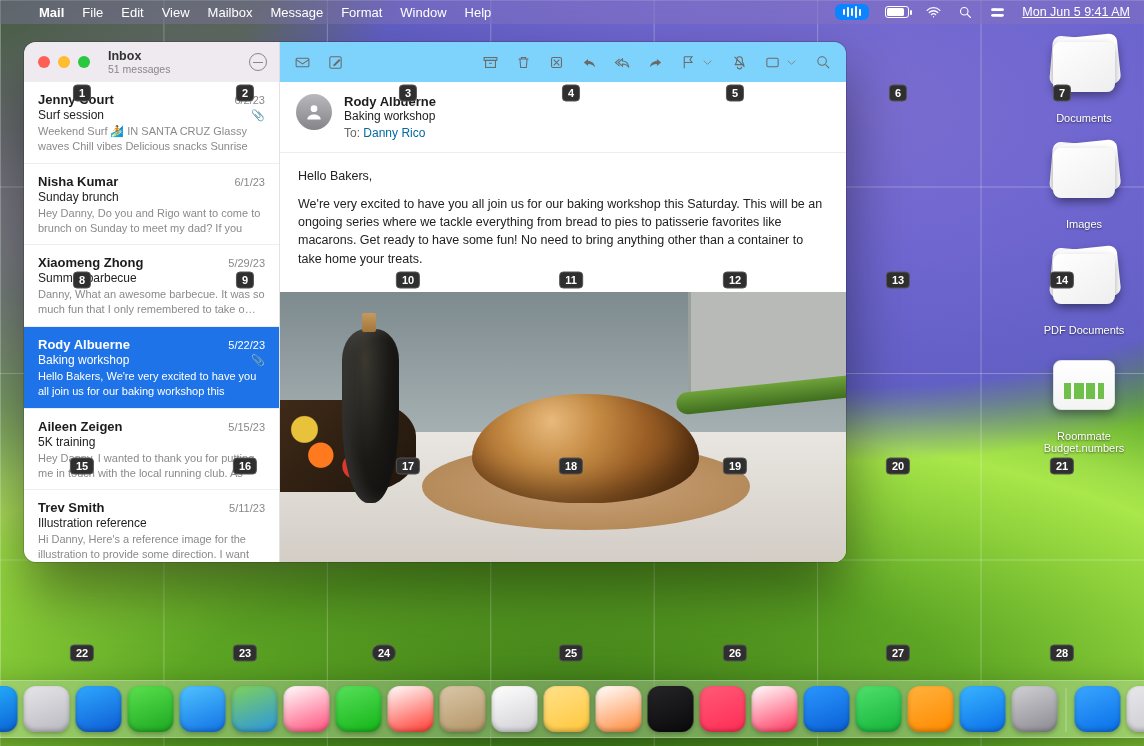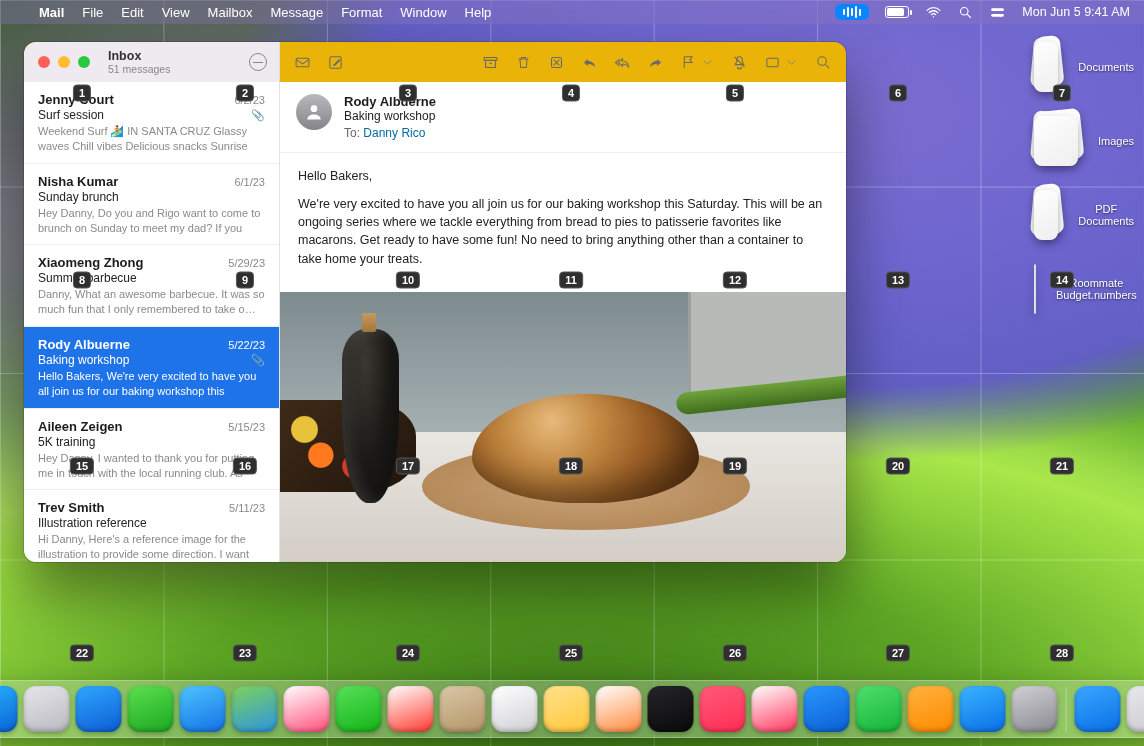--- a/index.html
+++ b/index.html
@@ -53,21 +53,21 @@
 .battery::after{content:"";position:absolute;right:-4px;top:3px;width:2.5px;height:5px;background:#fff;border-radius:1px;}
 .battery i{position:absolute;left:1px;top:1px;bottom:1px;width:78%;background:#fff;border-radius:1.5px;}
 
 
 .mailwin {
   position:absolute; left:24px; top:42px; width:822px; height:520px;
   border-radius:12px; overflow:hidden;
   box-shadow:0 30px 60px rgba(0,0,0,0.45), 0 0 0 1px rgba(0,0,0,0.15);
   display:flex; flex-direction:column; z-index:20;
 }
-.titlebar { height:40px; display:flex; background:#eab308; }
+.titlebar { height:40px; display:flex; background:#7dd3fc; }
 .titlebar .tb-left { width:256px; background:#efe9f0; display:flex; align-items:center; padding:0 12px 0 14px; gap:8px; border-right:1px solid #e0dde1;}
 .traffic { display:flex; gap:8px; margin-right:10px;}
 .traffic span{width:12px;height:12px;border-radius:50%;display:block;}
 .traffic .r{background:#ff5f57}
 .traffic .y{background:#febc2e}
 .traffic .g{background:#28c840}
 .tb-title{font-size:12.5px; font-weight:700; color:#333;}
 .tb-sub{font-size:10.5px; color:#888;}
 .tb-left .info{display:flex;flex-direction:column;line-height:1.15;flex:1;}
 .filter-ic{width:18px;height:18px;border:1.4px solid #888;border-radius:50%;position:relative;}
@@ -123,21 +123,21 @@
 .img .peppers{position:absolute;left:0;top:40%;width:24%;height:34%;border-radius:0 40% 40% 0;
   background:radial-gradient(circle at 60% 40%,#ffd23d 0 12%,transparent 13%),
              radial-gradient(circle at 30% 60%,#ff7a1f 0 11%,transparent 12%),
              radial-gradient(circle at 55% 72%,#d83a2b 0 12%,transparent 13%),
              radial-gradient(circle at 18% 32%,#e8c23a 0 10%,transparent 11%),
              linear-gradient(135deg,#3f2a18,#1f150c);}
 .img .cuke{position:absolute;right:-2%;top:34%;width:32%;height:8%;background:linear-gradient(180deg,#6fa33b,#3f6e1e);border-radius:40px;transform:rotate(-6deg);} 
 
 
 .dtop-items { position:absolute; right:10px; top:42px; display:flex; flex-direction:column; gap:24px; align-items:center; z-index:15;}
-.ditem{display:flex;flex-direction:row;align-items:center;gap:20px;color:#fff;font-size:11px;text-shadow:0 1px 2px rgba(0,0,0,0.6);width:100px;text-align:center;}
+.ditem{display:flex;flex-direction:column;align-items:center;gap:20px;color:#fff;font-size:11px;text-shadow:0 1px 2px rgba(0,0,0,0.6);width:100px;text-align:center;}
 .dicon{width:62px;height:50px;border-radius:8px;position:relative;box-shadow:0 4px 10px rgba(0,0,0,0.35);}
 .dicon.stack{background:linear-gradient(145deg,#fff,#eee);}
 .dicon.stack::before{content:"";position:absolute;inset:-6px -4px 6px 4px;background:#fff;border-radius:8px;z-index:-1;transform:rotate(-6deg);box-shadow:0 4px 10px rgba(0,0,0,0.25);}
 .dicon.stack::after{content:"";position:absolute;inset:-4px 2px 4px -2px;background:#fff;border-radius:8px;z-index:-2;transform:rotate(5deg);}
 .numbersdoc{background:linear-gradient(180deg,#fff,#f4f4f4);border:1px solid #e0e0e0;}
 .numbersdoc::after{content:"";position:absolute;left:10px;right:10px;bottom:10px;height:16px;
   background:linear-gradient(90deg,#6fbf4b 0 18%,transparent 18% 24%,#6fbf4b 24% 50%,transparent 50% 56%,#6fbf4b 56% 78%,transparent 78% 84%,#6fbf4b 84% 100%);}
 
 
 .dock { position:absolute; left:50%; bottom:8px; transform:translateX(-50%);
@@ -196,21 +196,21 @@
       </svg>
     </div>
   <div class="ri">
       <svg class="svg16" viewBox="0 0 24 24" fill="#fff">
         <rect x="3" y="6" width="18" height="4" rx="2"></rect>
         <rect x="3" y="14" width="18" height="4" rx="2"></rect>
         <circle cx="8" cy="8" r="2"></circle>
         <circle cx="16" cy="16" r="2"></circle>
       </svg>
     </div>
-  <div class="ri" style="font-size:12.5px;padding-right:14px;">Mon Jun 5  9:41 AM</div>
+  <div class="ri" style="font-size:12.5px;padding-right:14px;text-decoration:underline;">Mon Jun 5  9:41 AM</div>
 </div>
 
 <div class="mailwin">
   <div class="titlebar">
     <div class="tb-left">
       <div class="traffic">
           <span class="r"></span>
           <span class="y"></span>
           <span class="g"></span>
         </div>
@@ -458,18 +458,18 @@
     <div class="gridnum" style="left: 1062px; top: 280px;">14</div>
     <div class="gridnum" style="left: 82px; top: 466px;">15</div>
     <div class="gridnum" style="left: 245px; top: 466px;">16</div>
     <div class="gridnum" style="left: 408px; top: 466px;">17</div>
     <div class="gridnum" style="left: 571px; top: 466px;">18</div>
     <div class="gridnum" style="left: 735px; top: 466px;">19</div>
     <div class="gridnum" style="left: 898px; top: 466px;">20</div>
     <div class="gridnum" style="left: 1062px; top: 466px;">21</div>
     <div class="gridnum" style="left: 82px; top: 653px;">22</div>
     <div class="gridnum" style="left: 245px; top: 653px;">23</div>
-    <div class="gridnum" style="left: 408px; top: 653px;">24</div>
+    <div class="gridnum" style="left: 384px; top: 653px; border-radius: 8px;">24</div>
     <div class="gridnum" style="left: 571px; top: 653px;">25</div>
     <div class="gridnum" style="left: 735px; top: 653px;">26</div>
     <div class="gridnum" style="left: 898px; top: 653px;">27</div>
     <div class="gridnum" style="left: 1062px; top: 653px;">28</div>
   </div>
 
 </body></html>

